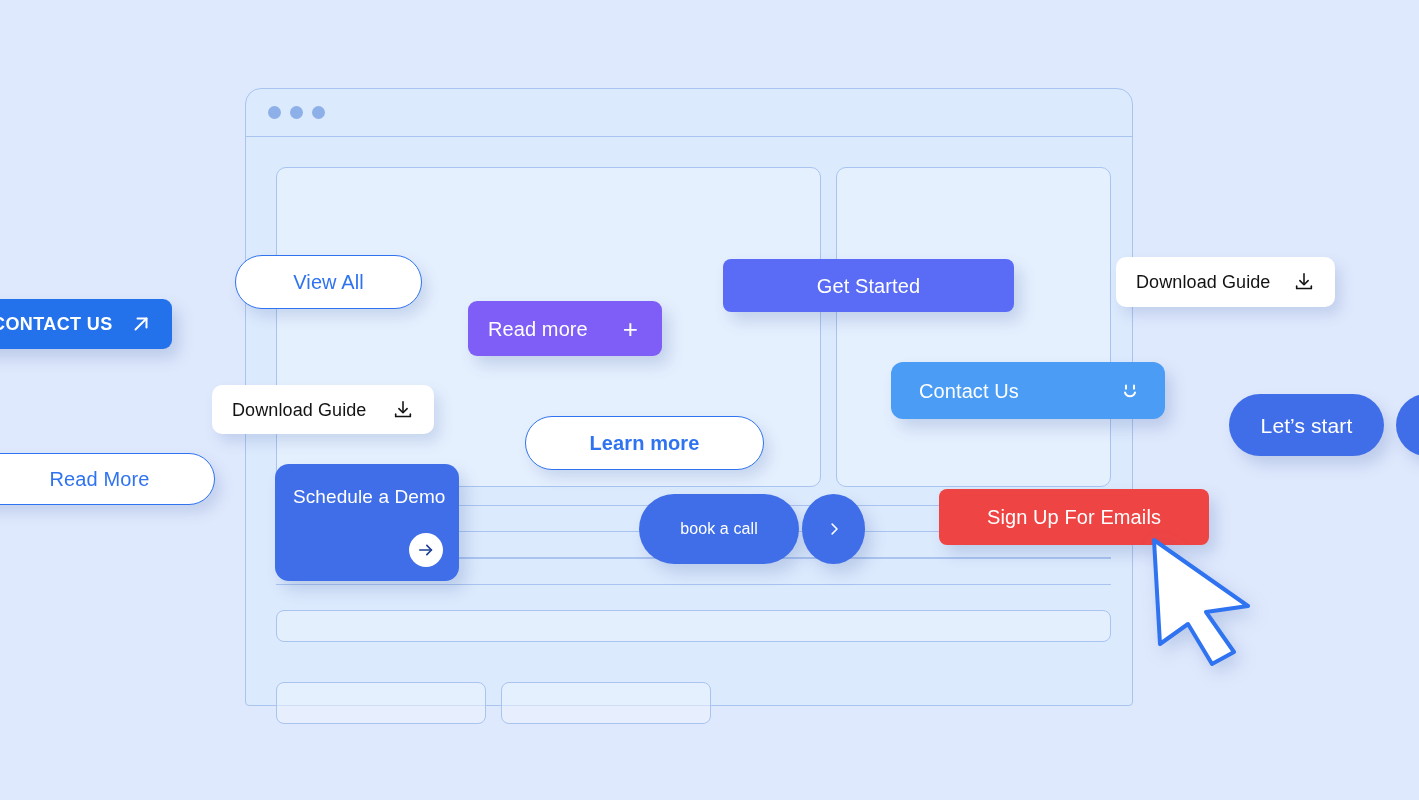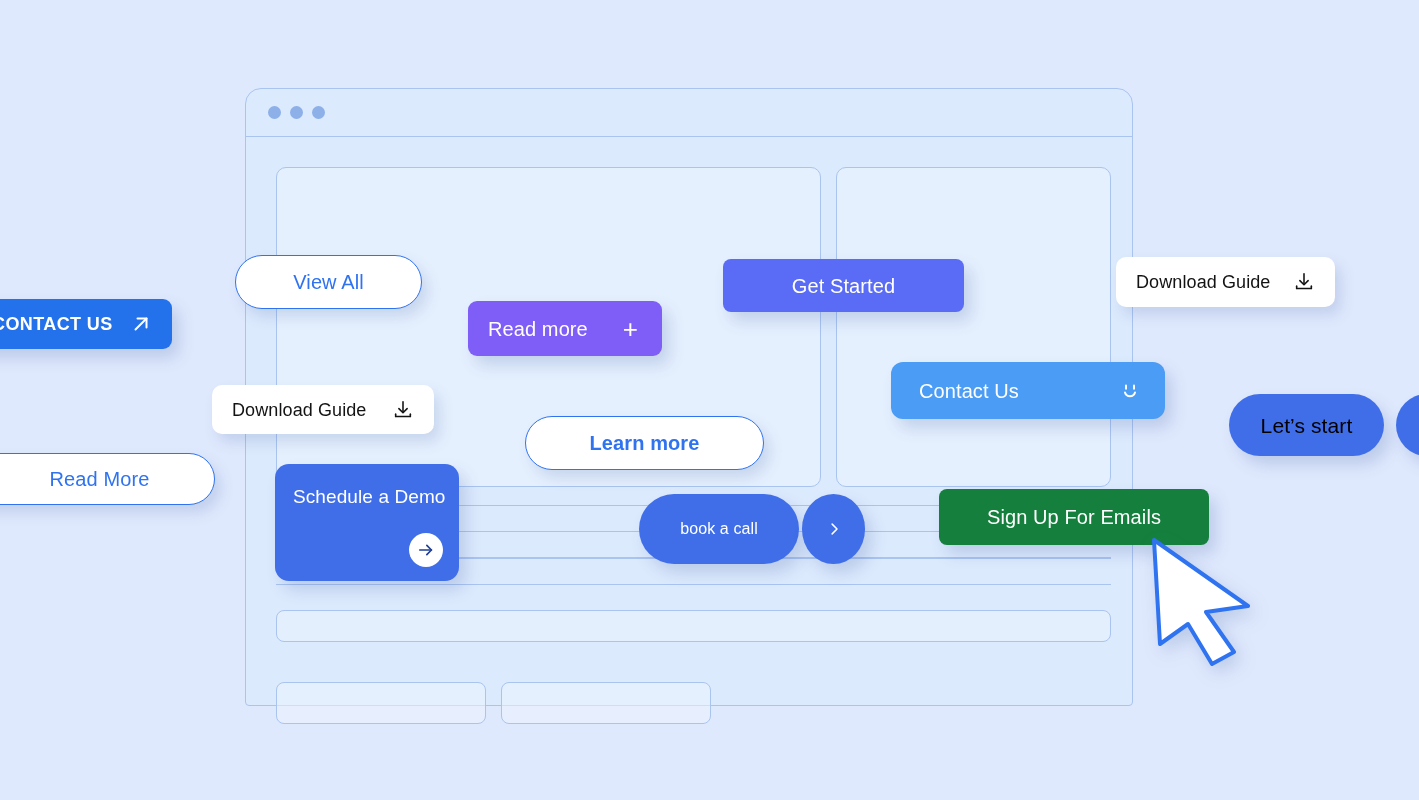--- a/index.html
+++ b/index.html
@@ -92,21 +92,21 @@
   .b-readmore {
     left: 468px; top: 301px; width: 194px; height: 55px;
     border-radius: 9px; background: #7e5ef6; color: #ffffff;
     font-size: 20px;
     justify-content: space-between; padding: 0 24px 0 20px;
   }
   .plus-ico { font-size: 26px; line-height: 1; font-weight: 300; }
 
   
   .b-getstarted {
-    left: 723px; top: 259px; width: 241px; height: 53px;
+    left: 723px; top: 259px; width: 291px; height: 53px;
     border-radius: 8px; background: #5a6cf5; color: #ffffff;
     font-size: 20px; justify-content: center;
   }
 
   
   .b-dl-right {
     left: 1116px; top: 245px; width: 219px; height: 50px;
     border-radius: 10px; background: #ffffff; color: #131313;
     font-size: 18px; justify-content: space-between; padding: 0 20px;
   }
@@ -171,28 +171,28 @@
   }
   .b-bookcall-next {
     left: 802px; top: 494px; width: 63px; height: 70px;
     border-radius: 32px/35px; background: #3f6ee8; color: #ffffff;
     font-size: 19px; justify-content: center;
   }
 
   
   .b-signup {
     left: 939px; top: 489px; width: 270px; height: 56px;
-    border-radius: 8px; background: #15803d; color: #ffffff;
+    border-radius: 8px; background: #ef4444; color: #ffffff;
     font-size: 20px; justify-content: center;
   }
 
   
   .b-letsstart {
     left: 1229px; top: 394px; width: 155px; height: 62px;
-    border-radius: 31px; background: #3f6ee8; color: #000000;
+    border-radius: 31px; background: #3f6ee8; color: #ffffff;
     font-size: 21px; justify-content: center;
   }
   .b-edge {
     left: 1396px; top: 394px; width: 66px; height: 62px;
     border-radius: 31px; background: #3f6ee8; color: #ffffff;
     font-size: 21px; justify-content: center; padding-left: 4px;
   }
 
   
   .cursor {

